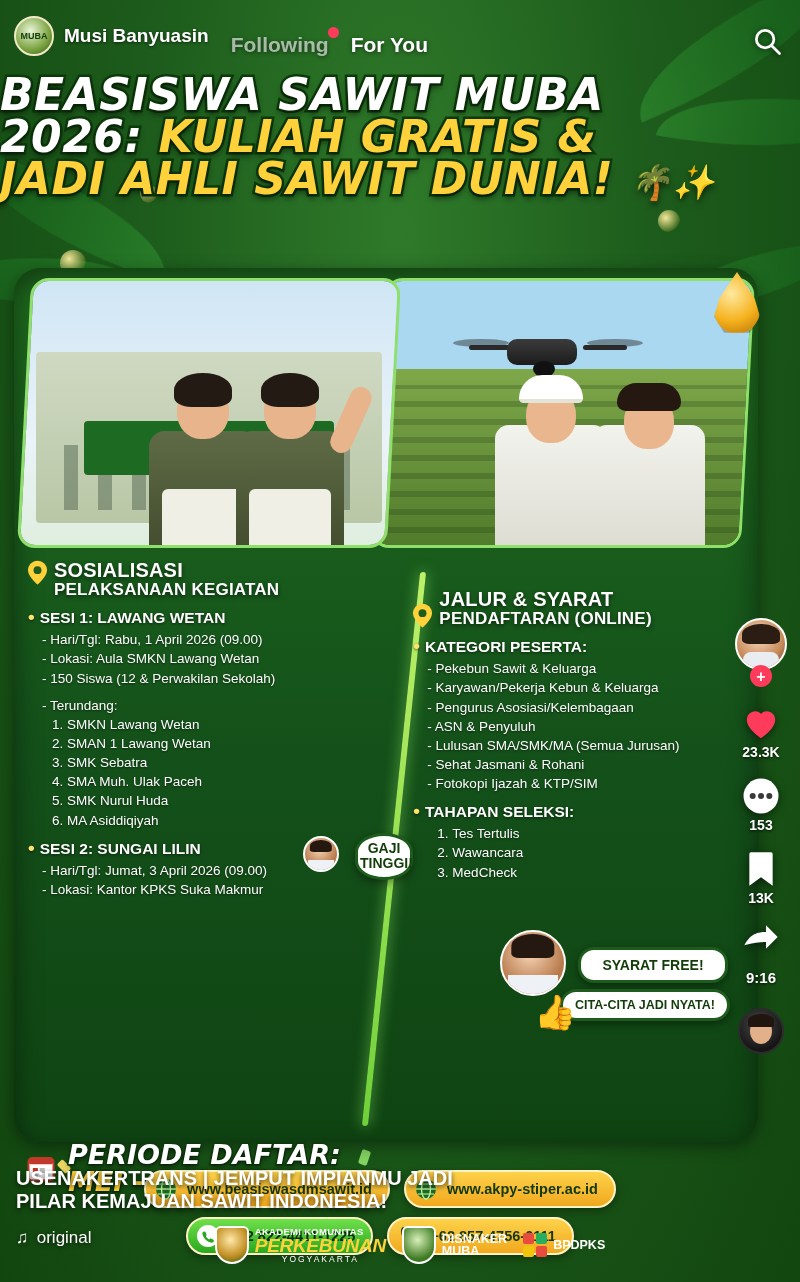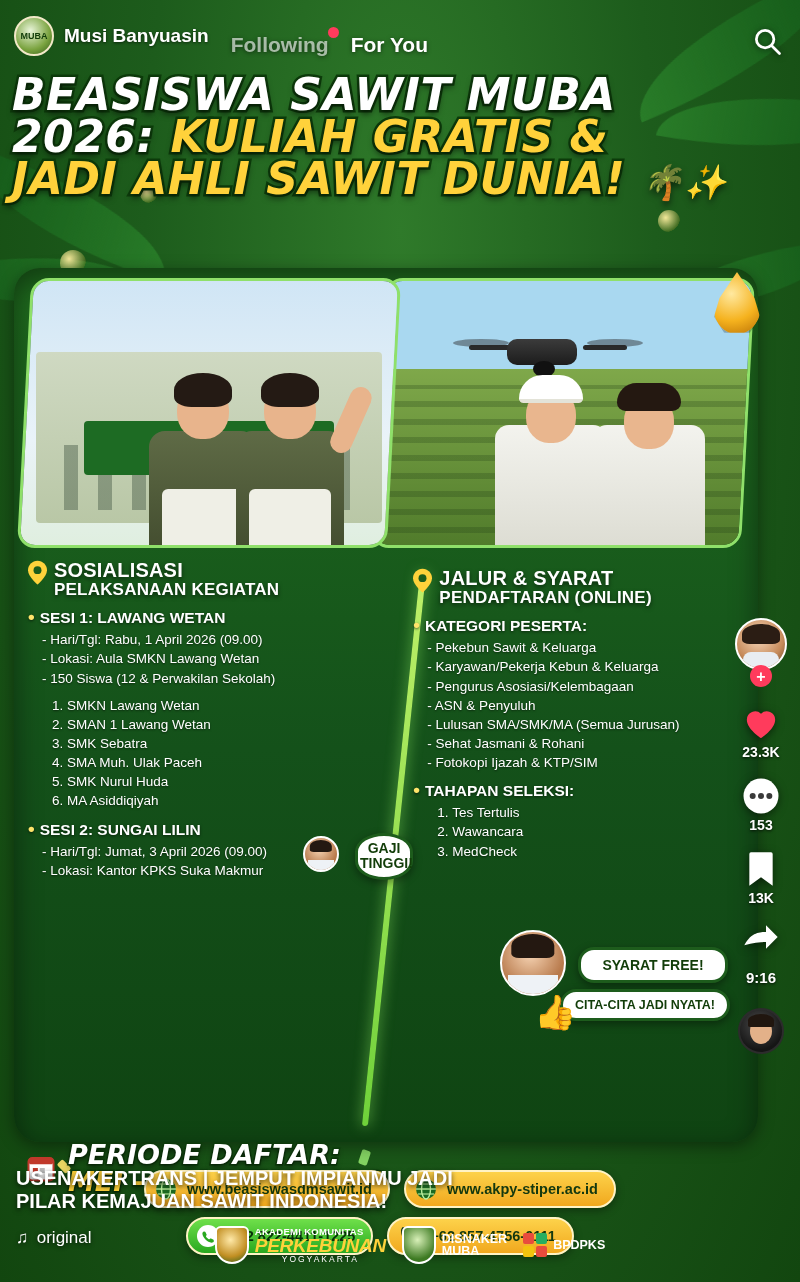--- a/index.html
+++ b/index.html
@@ -71,21 +71,21 @@
   }
   .search-icon {
     position: absolute; right: 18px; top: 26px;
     width: 30px; height: 30px;
   }
   .search-icon svg { filter: drop-shadow(0 1px 3px rgba(0,0,0,.6)); }
 
   
   .headline {
     position: absolute; top: 74px; left: 0; right: 0;
-    padding: 0 12px; z-index: 12; text-align: left;
+    padding: 0 0; z-index: 12; text-align: left;
   }
   .hl-line {
     font-family: "DejaVu Sans", sans-serif;
     font-weight: bold; font-style: italic;
     letter-spacing: .5px;
     line-height: .96;
     -webkit-text-stroke: 5px #0d3b0b;
     paint-order: stroke fill;
     text-shadow: 0 4px 6px rgba(0,0,0,.55);
   }
@@ -452,34 +452,35 @@
             <div>SOSIALISASI</div>
             <div style="font-size:17px;">PELAKSANAAN KEGIATAN</div>
           </div>
         </div>
         <div class="bullets">
           <div class="b1">SESI 1: LAWANG WETAN</div>
           <div class="b2">- Hari/Tgl: Rabu, 1 April 2026 (09.00)</div>
           <div class="b2">- Lokasi: Aula SMKN Lawang Wetan</div>
           <div class="b2">- 150 Siswa (12 &amp; Perwakilan Sekolah)</div>
           <div class="gap"></div>
+          <div class="b2">- Terundang:</div>
           <div class="b3">1. SMKN Lawang Wetan</div>
           <div class="b3">2. SMAN 1 Lawang Wetan</div>
           <div class="b3">3. SMK Sebatra</div>
           <div class="b3">4. SMA Muh. Ulak Paceh</div>
           <div class="b3">5. SMK Nurul Huda</div>
           <div class="b3">6. MA Asiddiqiyah</div>
           <div class="b1">SESI 2: SUNGAI LILIN</div>
           <div class="b2">- Hari/Tgl: Jumat, 3 April 2026 (09.00)</div>
           <div class="b2">- Lokasi: Kantor KPKS Suka Makmur</div>
         </div>
       </div>
 
       <div class="col right">
-        <div class="sec-title" style="margin-top:8px;">
+        <div class="sec-title" style="margin-top:29px;align-items:flex-end;">
           <svg class="pin" viewBox="0 0 24 30">
             <path d="M12 0C5.4 0 0 5.4 0 12c0 8 12 18 12 18s12-10 12-18C24 5.4 18.6 0 12 0z" fill="#ffd23b"></path>
             <circle cx="12" cy="12" r="5" fill="#1d5c1c"></circle>
           </svg>
           <div class="sec-title-txt">
             <div>JALUR &amp; SYARAT</div>
             <div style="font-size:17px;">PENDAFTARAN (ONLINE)</div>
           </div>
         </div>
         <div class="bullets">

